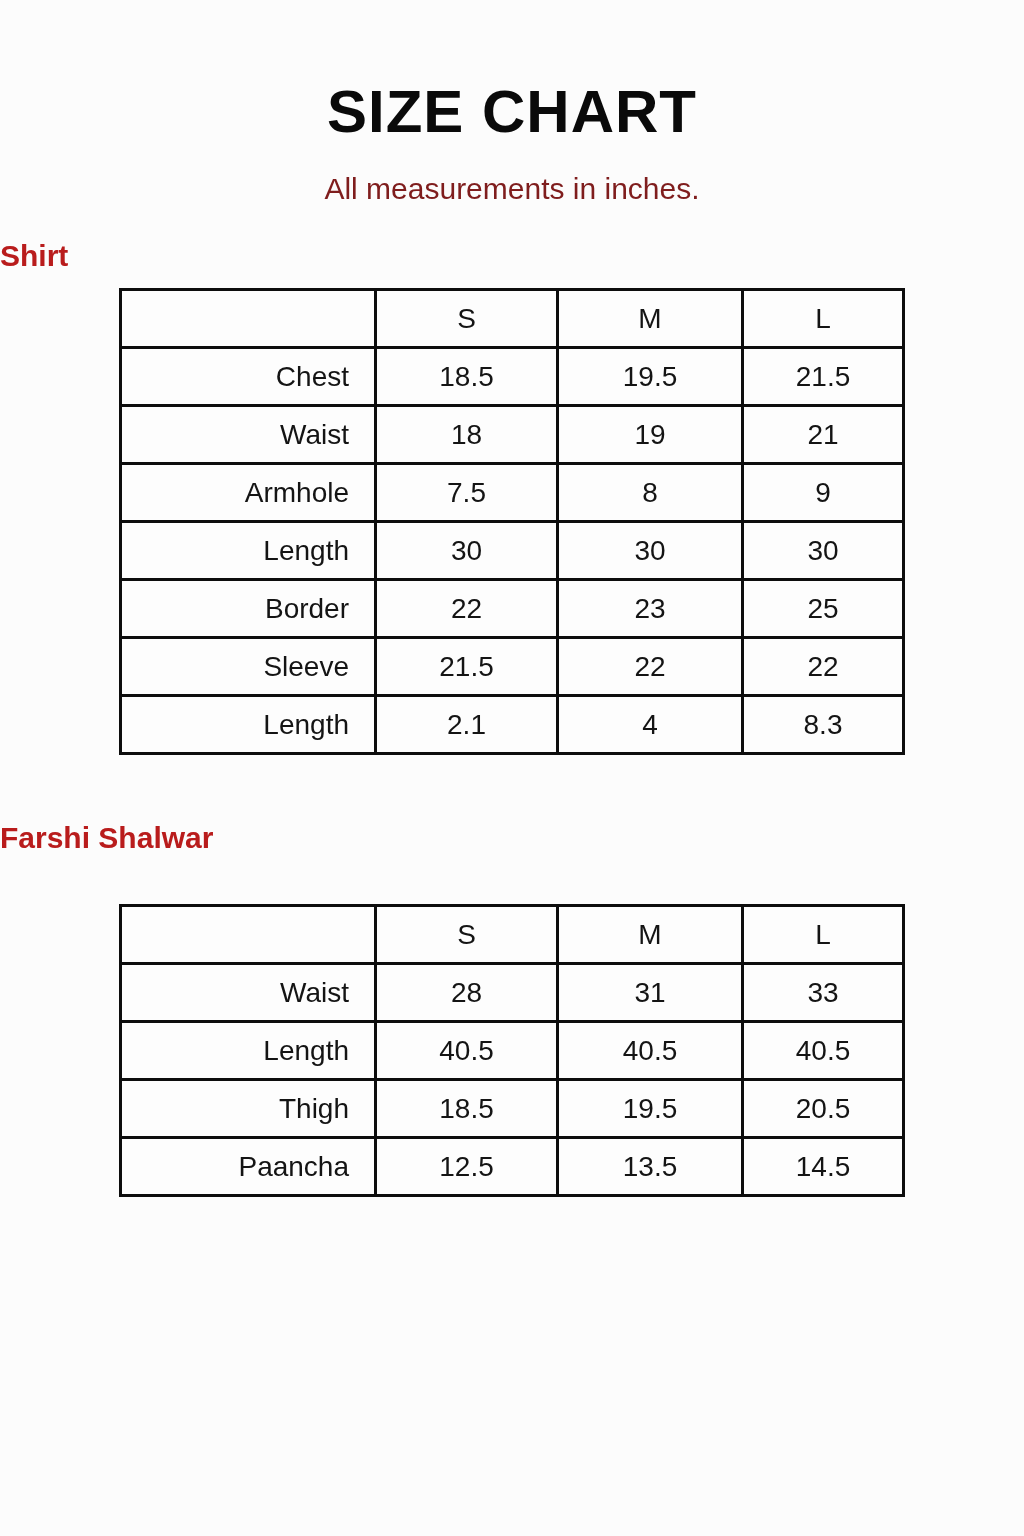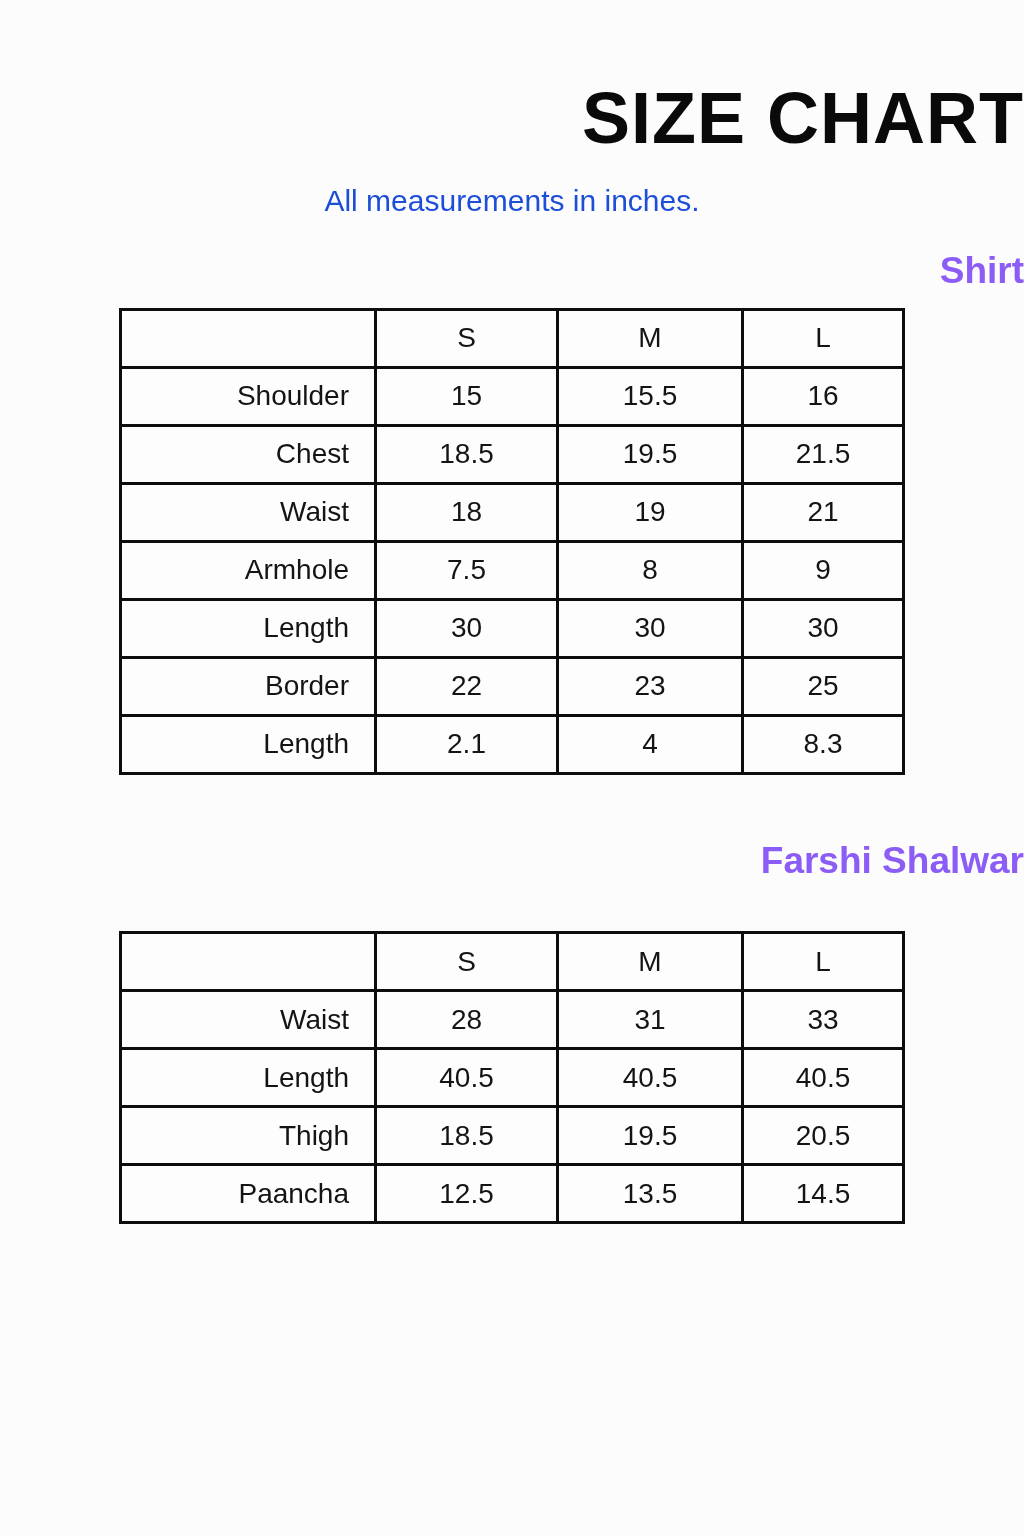--- a/index.html
+++ b/index.html
@@ -13,41 +13,41 @@
     height: 1536px;
     margin: 0 auto;
     background: #fcfcfc;
     color: #0a0a0a;
     font-family: "Liberation Sans", sans-serif;
     overflow: hidden;
   }
   .page-title {
     margin: 0;
     padding-top: 82px;
-    text-align: right;
-    font-size: 72px;
+    text-align: center;
+    font-size: 60px;
     font-weight: bold;
     letter-spacing: 1px;
     line-height: 1;
     color: #0a0a0a;
   }
   .page-subtitle {
     margin: 30px 0 0 0;
     text-align: center;
     font-size: 30px;
     font-weight: normal;
     line-height: 1.1;
-    color: #1d4ed8;
+    color: #7f1d1d;
   }
   .section-heading {
-    text-align: right;
-    font-size: 37px;
+    text-align: left;
+    font-size: 30px;
     font-weight: bold;
     line-height: 1.1;
-    color: #8b5cf6;
+    color: #b91c1c;
   }
   .section-heading.shirt {
     margin: 34px 0 16px 0;
   }
   .section-heading.shalwar {
     margin: 66px 0 0 0;
   }
   .size-table {
     border-collapse: collapse;
     table-layout: fixed;
@@ -98,26 +98,20 @@
           <col class="c-l">
       </colgroup>
     <tbody>
           <tr>
             <th></th>
             <th>S</th>
             <th>M</th>
             <th>L</th>
           </tr>
           <tr>
-            <td class="label-cell">Shoulder</td>
-            <td>15</td>
-            <td>15.5</td>
-            <td>16</td>
-          </tr>
-          <tr>
             <td class="label-cell">Chest</td>
             <td>18.5</td>
             <td>19.5</td>
             <td>21.5</td>
           </tr>
           <tr>
             <td class="label-cell">Waist</td>
             <td>18</td>
             <td>19</td>
             <td>21</td>
@@ -132,20 +126,26 @@
             <td class="label-cell">Length</td>
             <td>30</td>
             <td>30</td>
             <td>30</td>
           </tr>
           <tr>
             <td class="label-cell">Border</td>
             <td>22</td>
             <td>23</td>
             <td>25</td>
+          </tr>
+          <tr>
+            <td class="label-cell">Sleeve</td>
+            <td>21.5</td>
+            <td>22</td>
+            <td>22</td>
           </tr>
           <tr>
             <td class="label-cell">Length</td>
             <td>2.1</td>
             <td>4</td>
             <td>8.3</td>
           </tr>
         </tbody>
       </table>
   </section>

